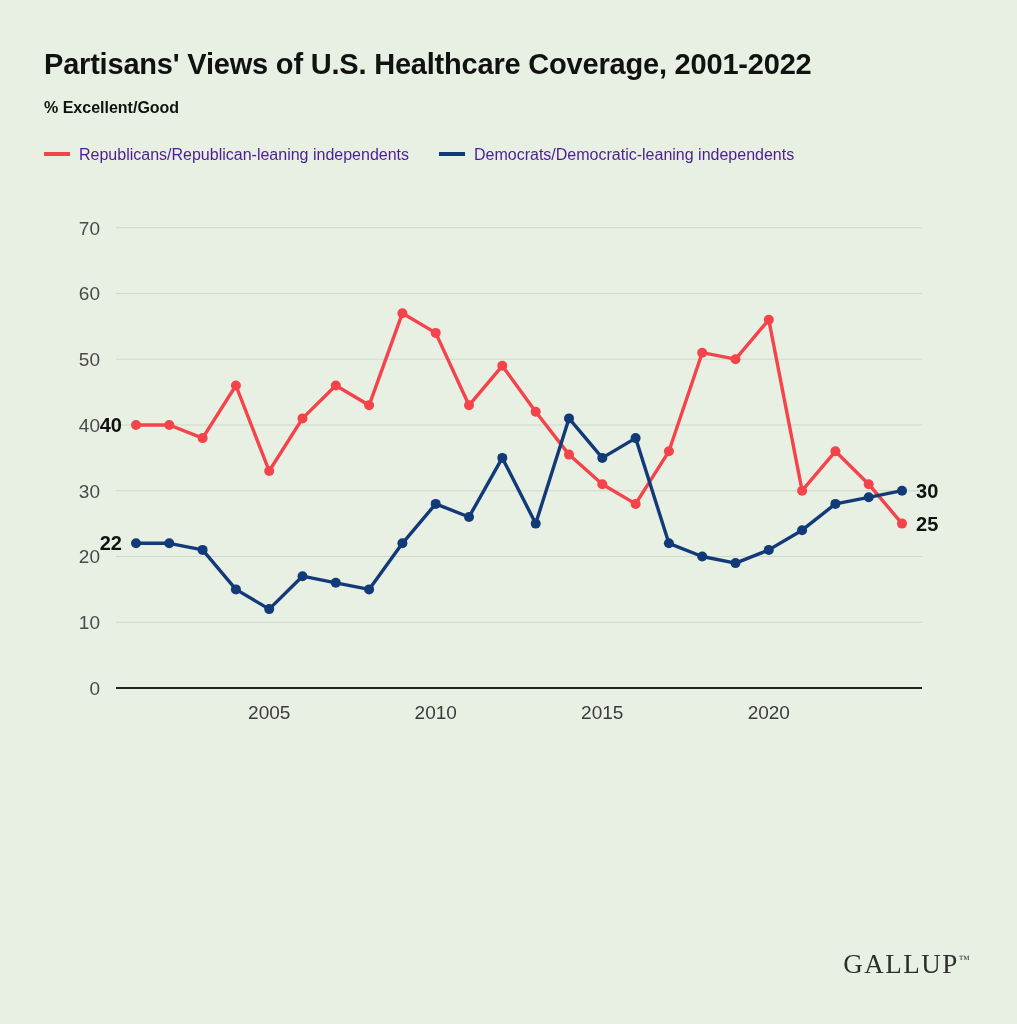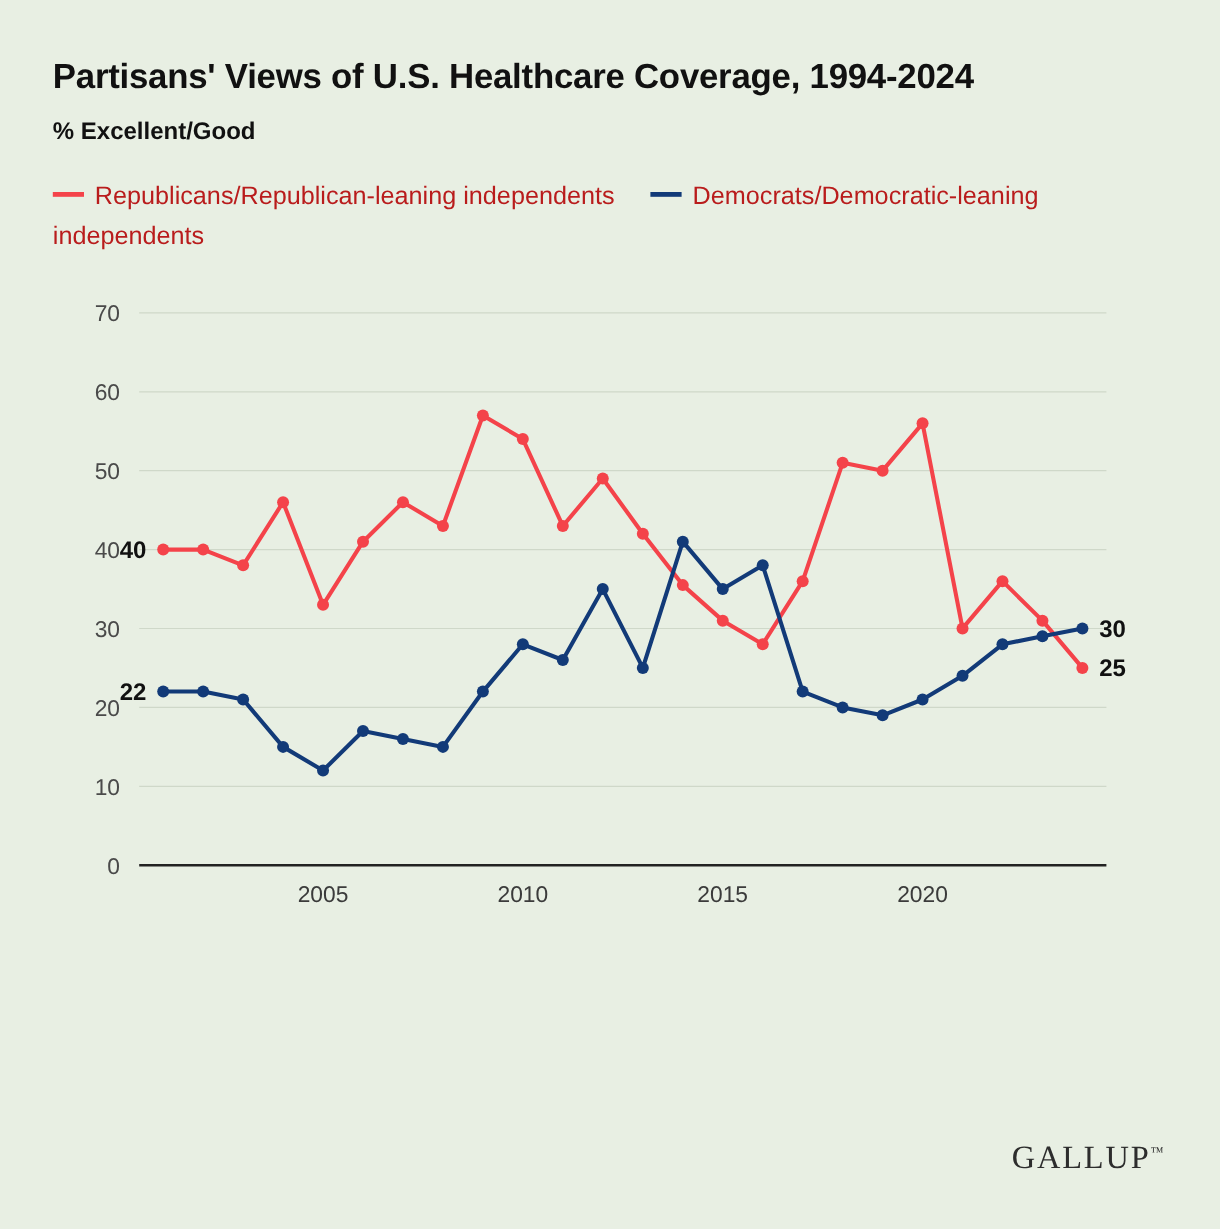--- a/index.html
+++ b/index.html
@@ -30,31 +30,31 @@
   }
   .subtitle {
     font-size: 21px;
     line-height: 1.45;
     color: #1c1c1c;
     margin: 0 0 14px 0;
     max-width: 860px;
     font-weight: 400;
   }
   .measure {
-    font-size: 20px;
+    font-size: 16px;
     font-weight: bold;
     color: #111;
     margin: 0 0 26px 0;
   }
   .legend {
-    font-size: 21px;
+    font-size: 16px;
     line-height: 1.55;
-    color: #b91c1c;
+    color: #4c1d95;
     max-width: 930px;
-    margin-bottom: 12px;
+    margin-bottom: 24px;
   }
   .legend .entry {
     display: inline;
     white-space: normal;
   }
   .legend .swatch {
     display: inline-block;
     width: 26px;
     height: 4px;
     vertical-align: middle;
@@ -101,21 +101,21 @@
   .gallup sup {
     font-size: 11px;
     vertical-align: super;
   }
 </style>
 </head>
 <body>
 
 <div class="card">
 
-  <h1 class="title">Partisans' Views of U.S. Healthcare Coverage, 1994-2024</h1>
+  <h1 class="title">Partisans' Views of U.S. Healthcare Coverage, 2001-2022</h1>
 
 
   <p class="measure">% Excellent/Good</p>
 
   <div class="legend">
     <span class="entry"><span class="swatch" style="background:#f4434a"></span><span>Republicans/Republican-leaning independents</span></span><span class="gap"></span><span class="entry"><span class="swatch" style="background:#123a78"></span><span>Democrats/Democratic-leaning independents</span></span>
   </div>
 
   <div class="plot-wrap">
     <svg class="chart" id="chart-svg" width="930" height="560" viewBox="0 0 930 560">

